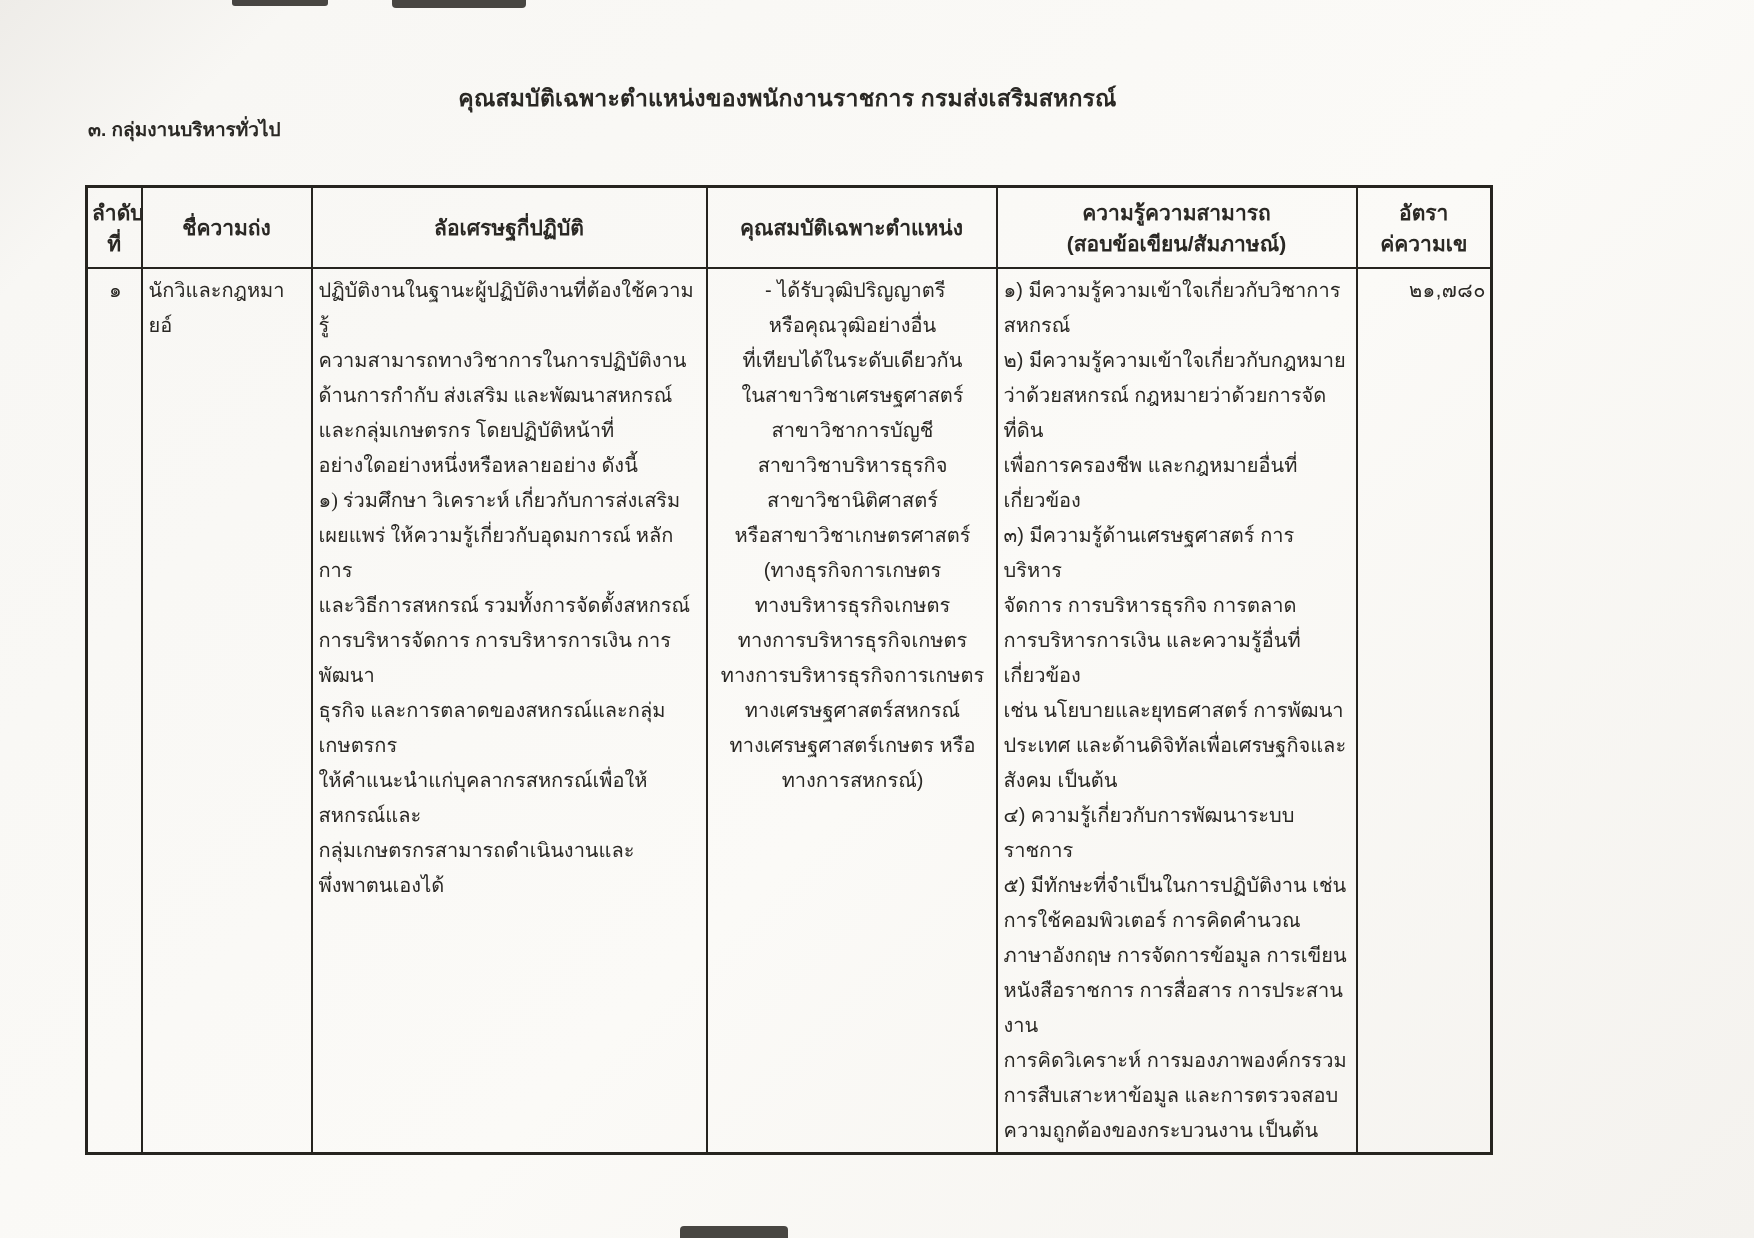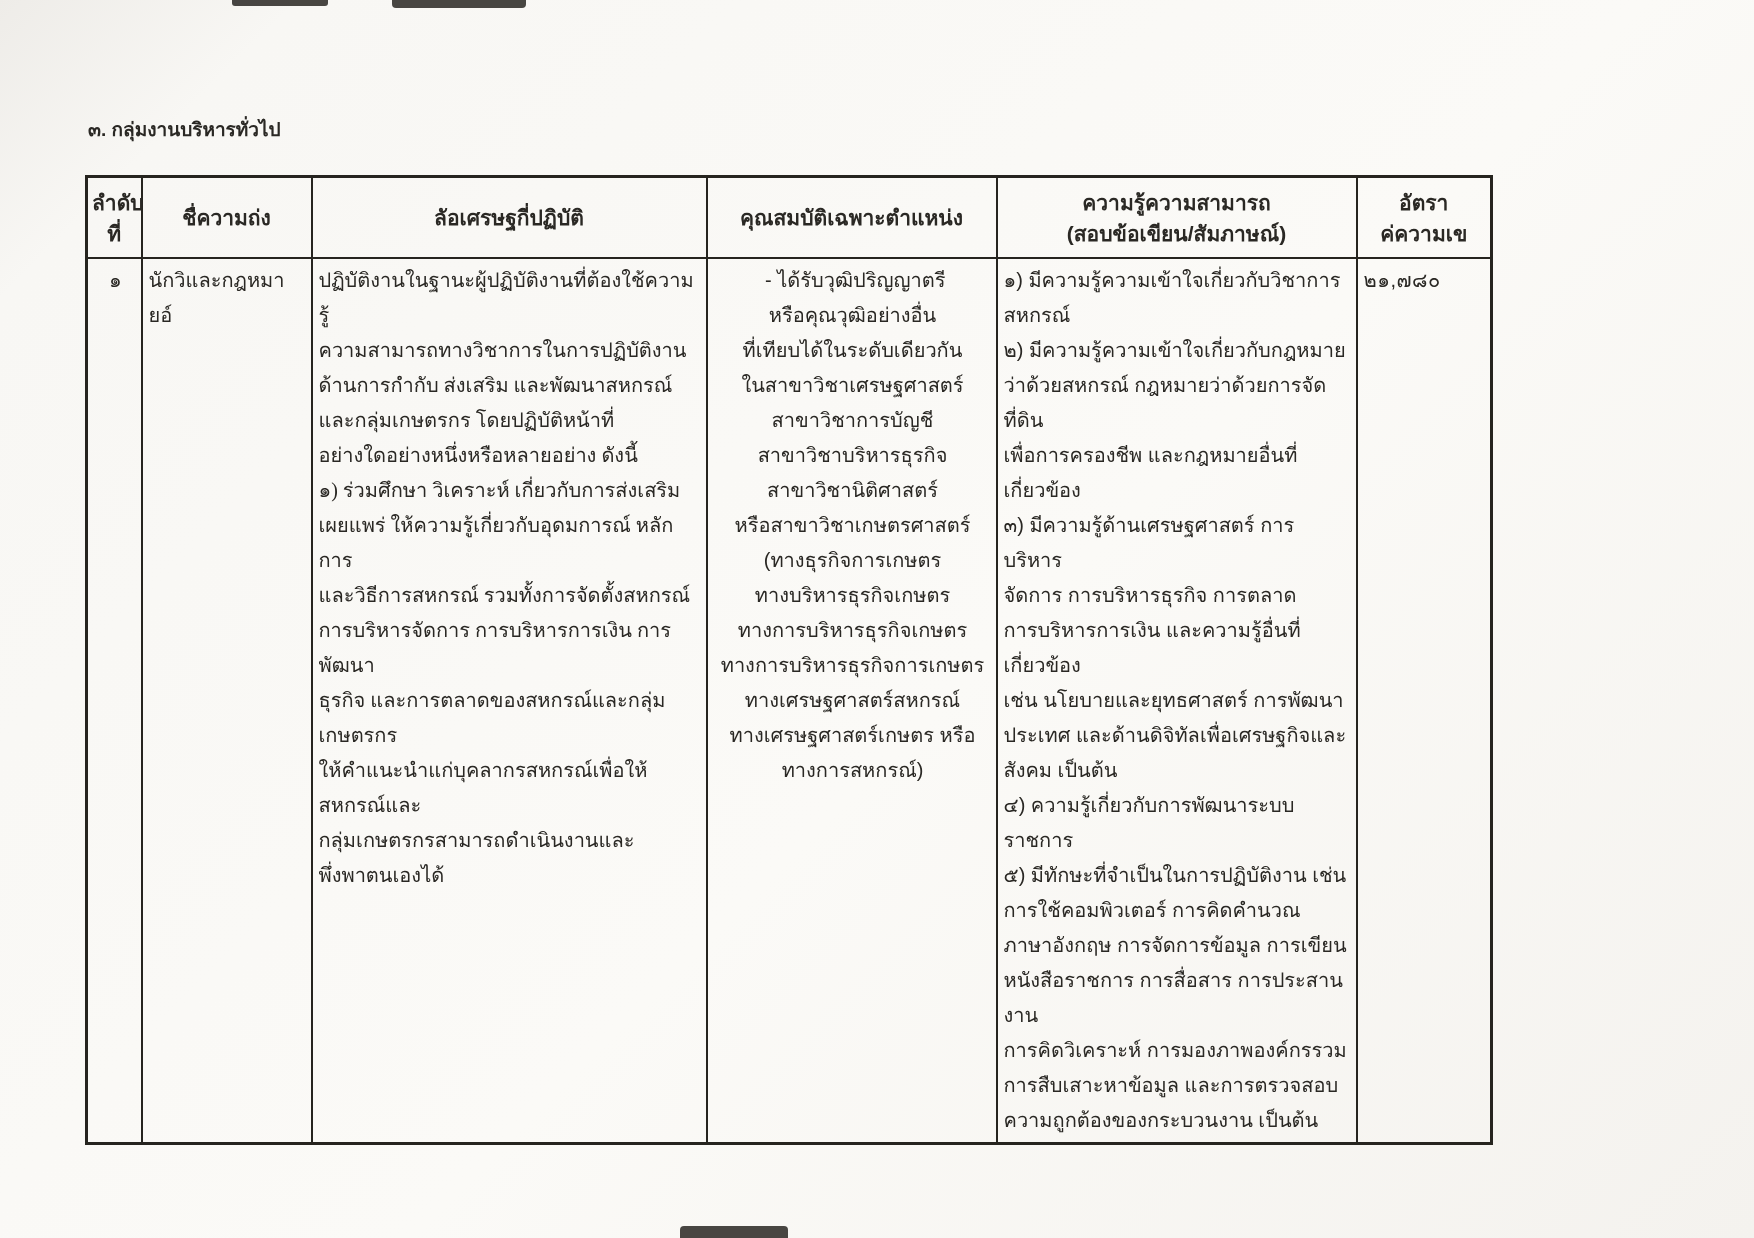--- a/index.html
+++ b/index.html
@@ -41,21 +41,21 @@
   .section-heading {
     position: absolute;
     left: 88px;
     top: 114px;
     font-size: 19px;
     font-weight: bold;
   }
   table.qual-table {
     position: absolute;
     left: 85px;
-    top: 175px;
+    top: 185px;
     width: 1405px;
     border-collapse: collapse;
     table-layout: fixed;
     border: 3px solid #26241f;
   }
   table.qual-table th,
   table.qual-table td {
     border: 2px solid #26241f;
     font-weight: normal;
     color: #2a2824;
@@ -91,34 +91,35 @@
     font-family: Liberation Serif, serif;
   }
   td.cell-qualifications {
     padding-left: 8px;
     text-align: center;
   }
   td.cell-knowledge {
     padding-left: 9px;
   }
   td.cell-rate {
-    text-align: left;
+    text-align: right;
     padding-top: 8px;
     letter-spacing: 0.5px;
   }
 </style>
 </head>
 <body>
 
 <div class="page">
 
   <div class="artifact artifact-top-1"></div>
   <div class="artifact artifact-top-2"></div>
   <div class="artifact artifact-bottom"></div>
 
+  <div class="doc-title">คุณสมบัติเฉพาะตำแหน่งของพนักงานราชการ กรมส่งเสริมสหกรณ์</div>
   <div class="section-heading">๓. กลุ่มงานบริหารทั่วไป</div>
 
   <table class="qual-table">
     <colgroup>
       <col style="width:55px">
       <col style="width:170px">
       <col style="width:395px">
       <col style="width:290px">
       <col style="width:360px">
       <col style="width:135px">

